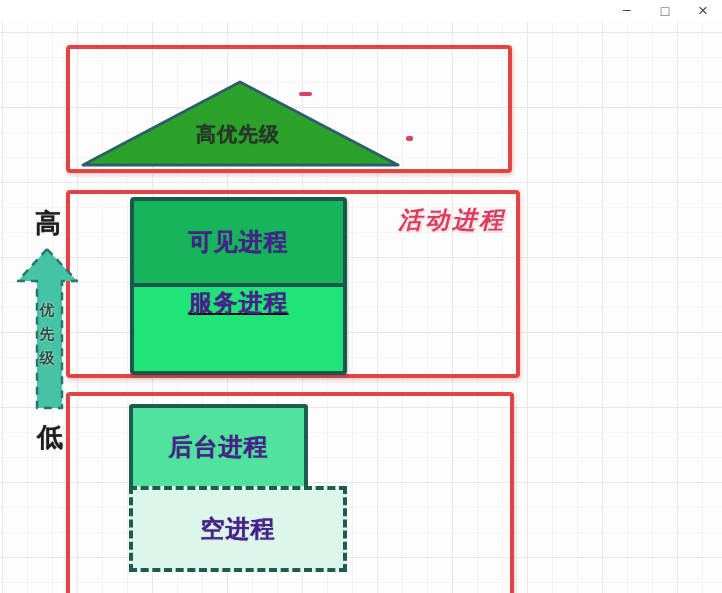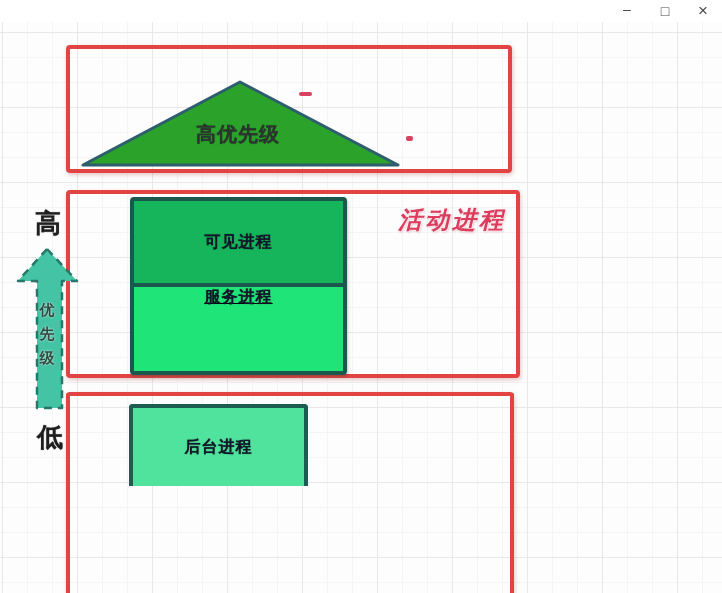--- a/index.html
+++ b/index.html
@@ -115,21 +115,21 @@
     z-index: 5;
   }
   .box-empty {
     position: absolute; left: 129px; top: 486px; width: 218px; height: 86px;
     background: #dcf7e9;
     border: 4px dashed #1d5c50;
     display: flex; align-items: center; justify-content: center;
     z-index: 5;
   }
   .box-label {
-    font-weight: bold; font-size: 16px; color: #0f172a;
+    font-weight: bold; font-size: 24px; color: #4c1d95;
     text-shadow: 0 0 1px rgba(20,40,30,0.8);
     letter-spacing: 1px;
   }
 
   
   .axis-text {
     position: absolute;
     font-weight: bold; font-size: 26px; color: #1e1e1e;
     text-shadow: 0 0 1px rgba(0,0,0,0.6);
     z-index: 6;
@@ -195,20 +195,23 @@
     <div class="half-bottom">
       <span class="box-label">服务进程</span>
     </div>
   </div>
 
   <div class="section-box low"></div>
 
   <div class="box-background">
     <span class="box-label">后台进程</span>
   </div>
+  <div class="box-empty">
+    <span class="box-label">空进程</span>
+  </div>
 
   <div class="axis-text axis-high">高</div>
   <div class="axis-text axis-low">低</div>
 
   <svg class="arrow-svg" width="70" height="170" viewBox="0 0 70 170">
     <polygon points="32,4 62,36 47,36 47,163 22,163 22,36 3,36" fill="#45c3a5" stroke="#27786a" stroke-width="2.5" stroke-dasharray="8 6" stroke-linejoin="round"></polygon>
   </svg>
   <div class="arrow-char c0">优</div>
   <div class="arrow-char c1">先</div>
   <div class="arrow-char c2">级</div>

